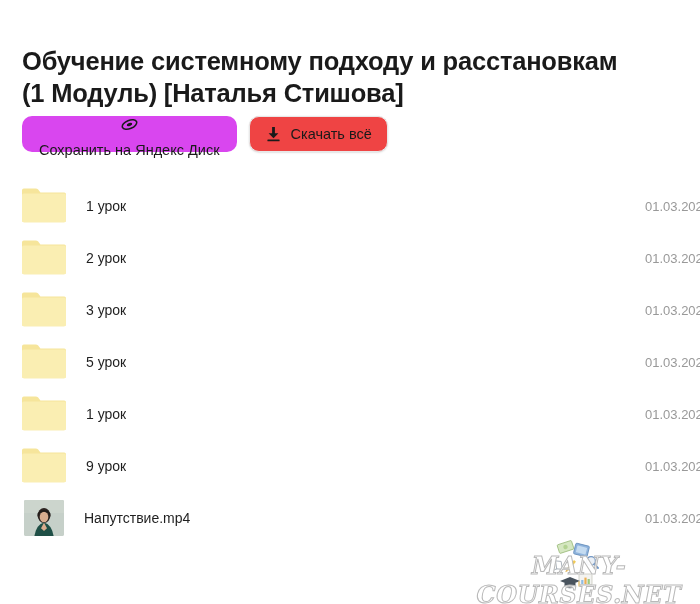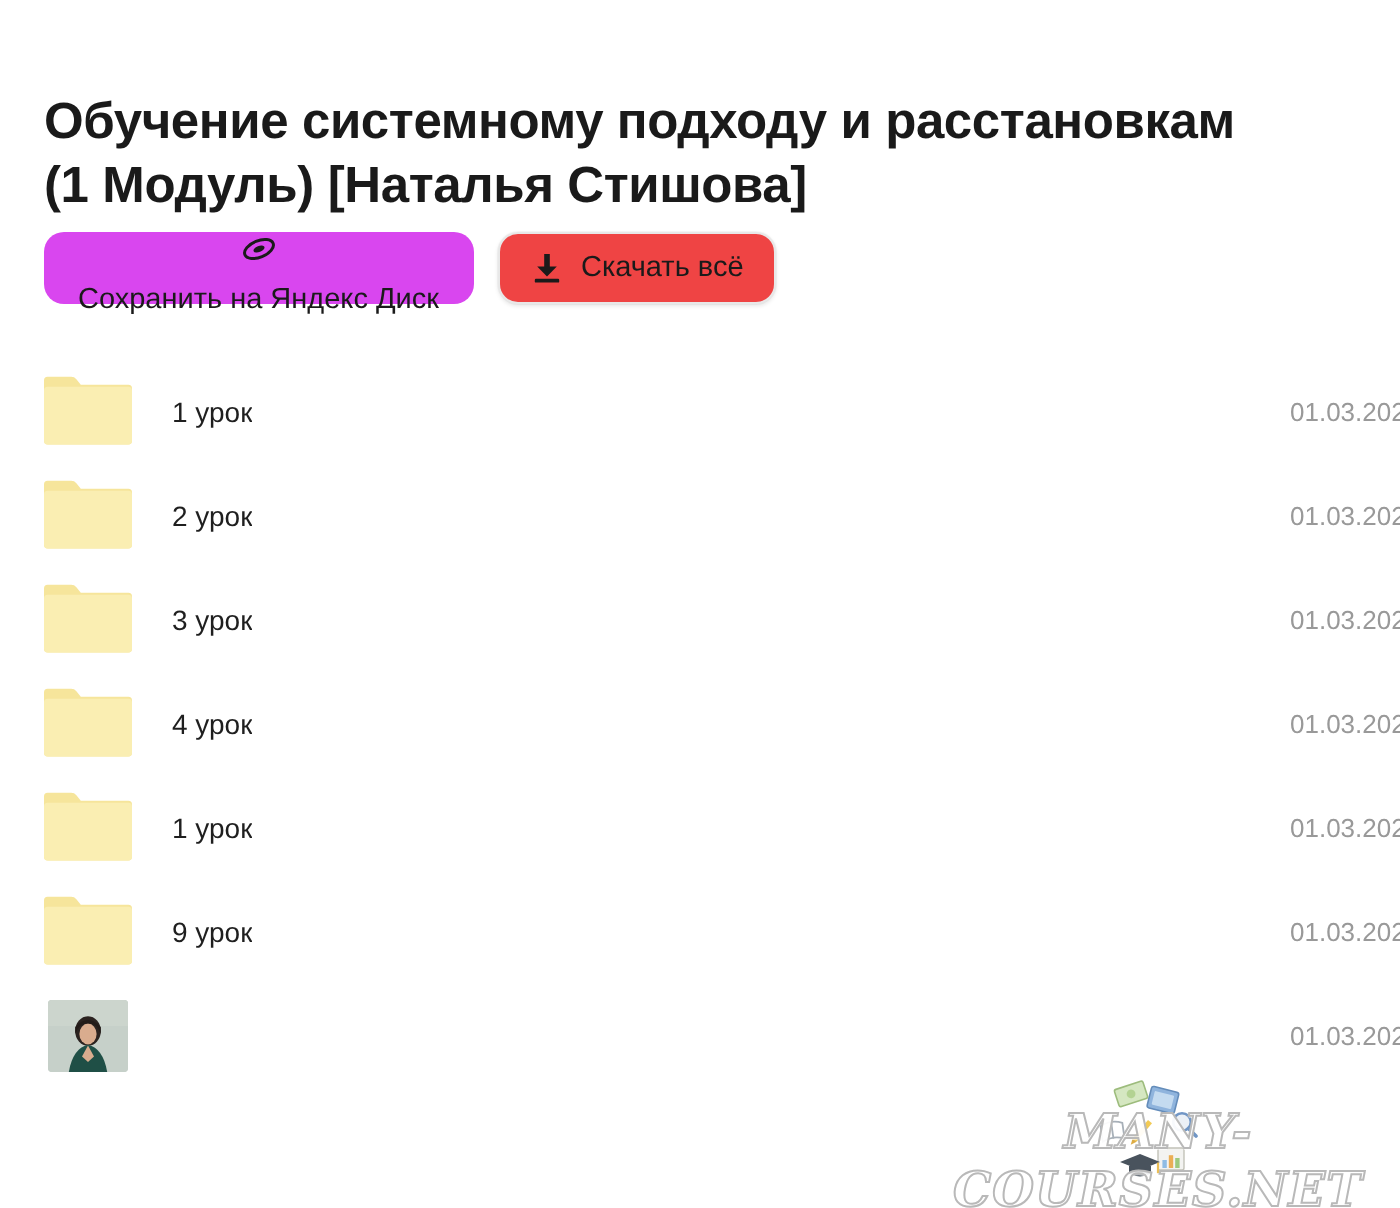--- a/index.html
+++ b/index.html
@@ -244,21 +244,21 @@
         <span class="file-name">3 урок</span>
         <span class="file-date">01.03.202</span>
       </div>
       <div class="file-row">
         <span class="thumb">
           <svg width="44" height="40" viewBox="0 0 44 40" aria-hidden="true">
             <path d="M0 4.2 Q0 2.4 1.8 2.4 L13.6 2.4 Q15.2 2.4 16.2 3.6 L18.4 6.4 L42.2 6.4 Q44 6.4 44 8.2 L44 34.4 Q44 36.2 42.2 36.2 L1.8 36.2 Q0 36.2 0 34.4 Z" fill="#f6e59b"></path>
             <path d="M0 9.2 Q0 7.4 1.8 7.4 L42.2 7.4 Q44 7.4 44 9.2 L44 34.4 Q44 36.2 42.2 36.2 L1.8 36.2 Q0 36.2 0 34.4 Z" fill="#faeeb2"></path>
           </svg>
         </span>
-        <span class="file-name">4 урок</span>
+        <span class="file-name">5 урок</span>
         <span class="file-date">01.03.202</span>
       </div>
       <div class="file-row">
         <span class="thumb">
           <svg width="44" height="40" viewBox="0 0 44 40" aria-hidden="true">
             <path d="M0 4.2 Q0 2.4 1.8 2.4 L13.6 2.4 Q15.2 2.4 16.2 3.6 L18.4 6.4 L42.2 6.4 Q44 6.4 44 8.2 L44 34.4 Q44 36.2 42.2 36.2 L1.8 36.2 Q0 36.2 0 34.4 Z" fill="#f6e59b"></path>
             <path d="M0 9.2 Q0 7.4 1.8 7.4 L42.2 7.4 Q44 7.4 44 9.2 L44 34.4 Q44 36.2 42.2 36.2 L1.8 36.2 Q0 36.2 0 34.4 Z" fill="#faeeb2"></path>
           </svg>
         </span>
         <span class="file-name">1 урок</span>
@@ -279,20 +279,21 @@
           <svg width="40" height="36" viewBox="0 0 40 36" aria-hidden="true">
             <rect width="40" height="36" fill="#c6d0c9"></rect>
             <rect y="0" width="40" height="13" fill="#ccd5cd"></rect>
             <ellipse cx="20" cy="15.5" rx="6.4" ry="7.4" fill="#2b2320"></ellipse>
             <ellipse cx="20" cy="17" rx="4.3" ry="5.2" fill="#d9ac8e"></ellipse>
             <path d="M13.6 13.5 Q20 6.6 26.4 13.5 L26.4 17 Q24.6 11.6 20 11.6 Q15.4 11.6 13.6 17 Z" fill="#221b18"></path>
             <path d="M20 22.4 Q12.4 24.2 10.4 36 L29.6 36 Q27.6 24.2 20 22.4 Z" fill="#1f4f46"></path>
             <path d="M20 22.8 L17 28.2 L20 31 L23 28.2 Z" fill="#d9ac8e"></path>
           </svg>
         </span>
+        <span class="file-name">Напутствие.mp4</span>
         <span class="file-date">01.03.202</span>
       </div>
     </div>
 
   <div class="watermark">
     <div class="watermark-logo">
       <svg width="58" height="58" viewBox="0 0 58 58" aria-hidden="true">
 
         <g opacity="0.95">
 

